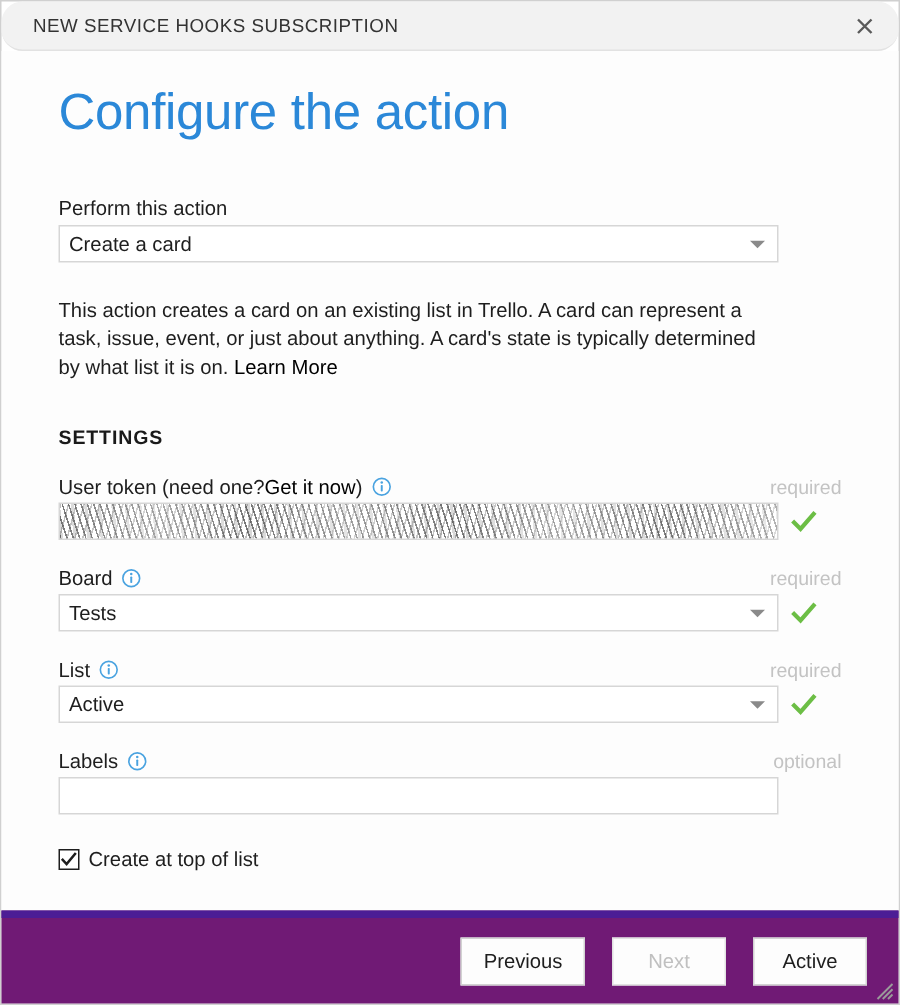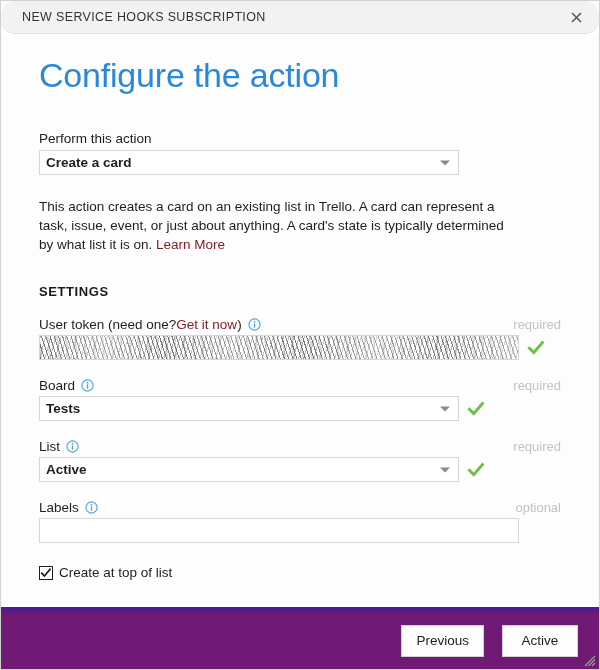--- a/index.html
+++ b/index.html
@@ -97,21 +97,21 @@
     align-items: center;
     font-size: 13.5px;
     color: #1e1e1e;
   }
   .req-tag {
     font-size: 13px;
     color: #c3c3c3;
   }
 
   .link {
-    color: #7f1d1d;
+    color: #000000;
     text-decoration: none;
     cursor: pointer;
   }
 
   
   .info-icon {
     display: inline-block;
     width: 13px;
     height: 13px;
     margin-left: 6px;
@@ -134,21 +134,21 @@
     border: 1px solid #d6d6d6;
     font-family: "Liberation Sans", sans-serif;
     font-size: 13.5px;
     color: #1e1e1e;
     padding: 0 6px;
     outline: none;
     display: flex;
     align-items: center;
   }
   .w-full { width: 480px; }
-  .w-dd   { width: 420px; font-weight: bold; }
+  .w-dd   { width: 480px; }
 
   .select-box {
     position: relative;
     justify-content: flex-start;
     cursor: pointer;
     padding-right: 24px;
   }
   .select-arrow {
     position: absolute;
     right: 8px;
@@ -407,20 +407,21 @@
           <path d="M1.8 6.2 L4.4 9 L10 2.3" stroke="#1e1e1e" stroke-width="1.7" fill="none" stroke-linecap="square"></path>
         </svg>
       </span>
       <span class="cb-label">Create at top of list</span>
     </div>
 
   </div>
 
   <div class="footer">
     <button class="btn">Previous</button>
+    <button class="btn disabled" disabled="">Next</button>
     <button class="btn">Active</button>
 
     <span class="grip">
       <svg width="14" height="14" viewBox="0 0 14 14" aria-hidden="true">
         <path d="M13 3 L3 13 M13 6.5 L6.5 13 M13 10 L10 13" stroke="#9a9a9a" stroke-width="1.3" fill="none"></path>
       </svg>
     </span>
   </div>
 
 </div>

